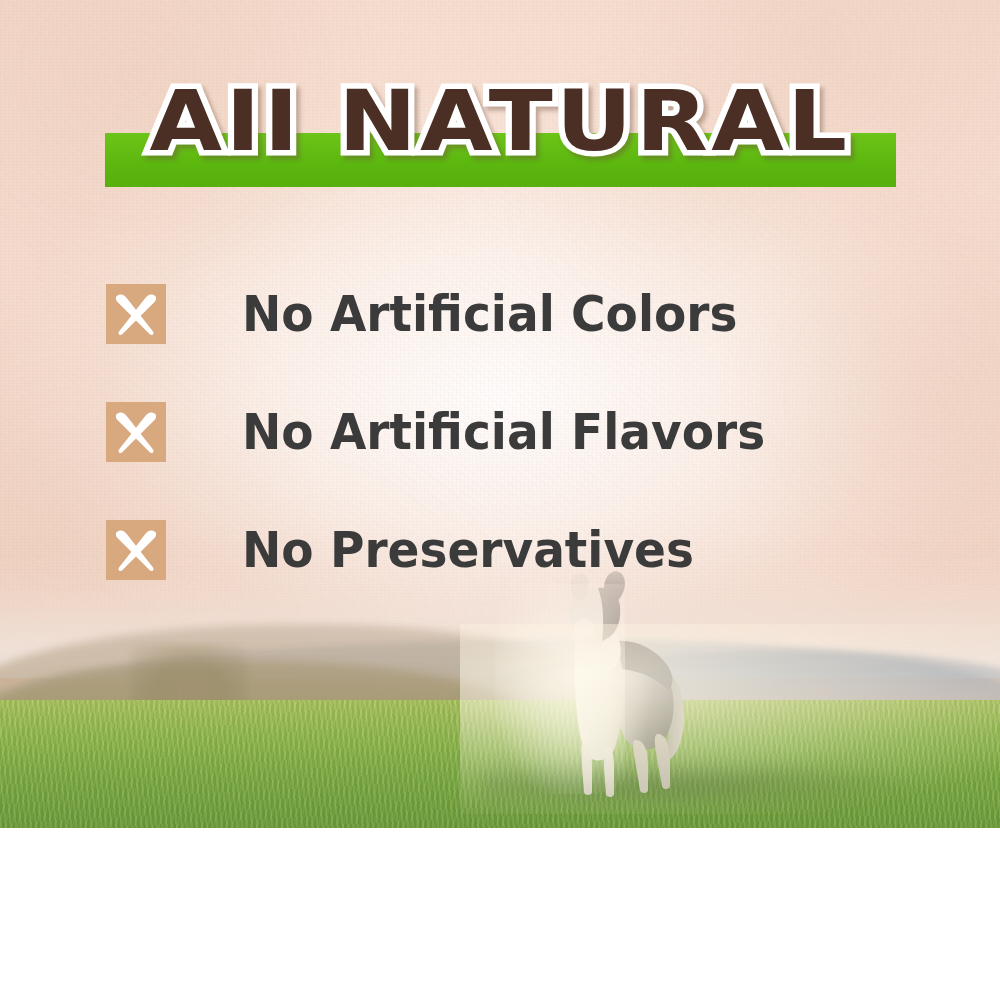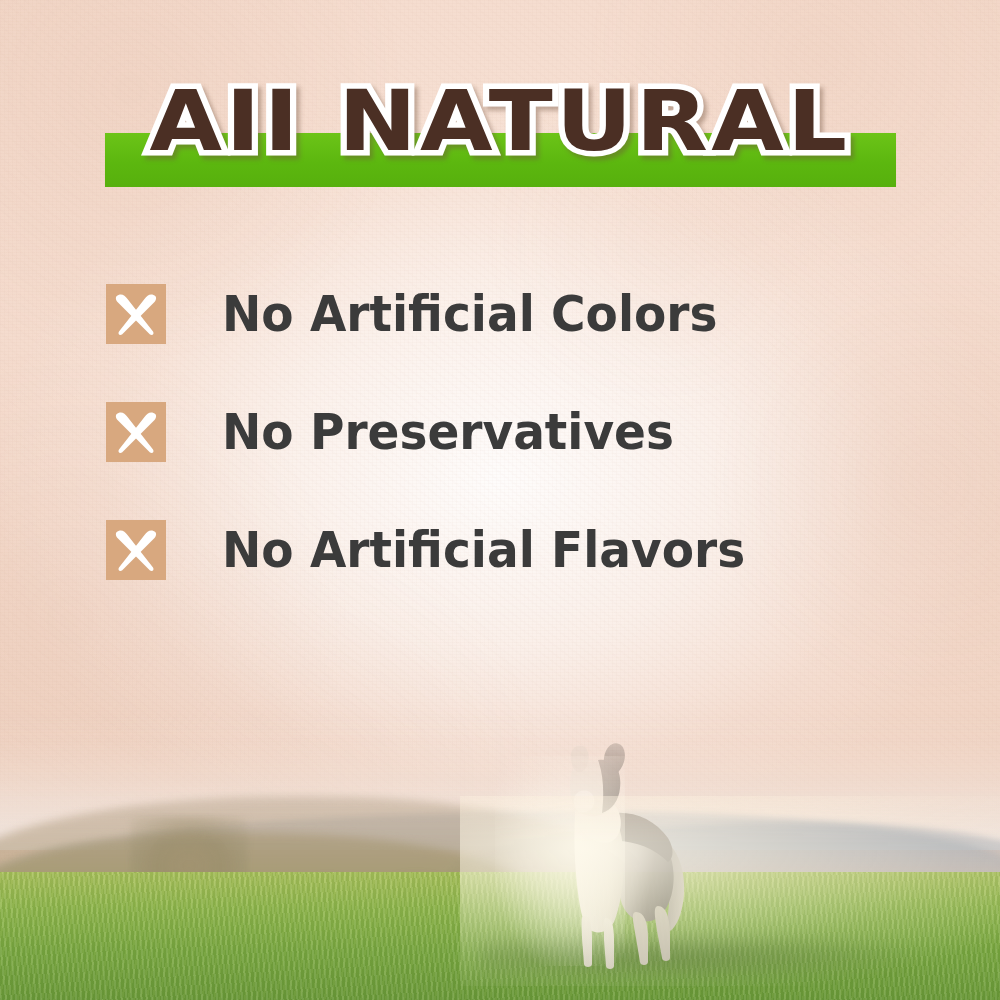--- a/index.html
+++ b/index.html
@@ -7,21 +7,21 @@
     padding: 0;
     background: #ffffff;
   }
   body {
     font-family: "Liberation Sans", sans-serif;
   }
 
   #poster {
     position: relative;
     width: 1000px;
-    height: 1000px;
+    height: 828px;
     overflow: hidden;
     background: #bef264;
   }
 
   
   .paper-base {
     position: absolute;
     inset: 0;
     background:
       radial-gradient(ellipse 60% 45% at 50% 48%,
@@ -307,20 +307,21 @@
   .claims {
     position: absolute;
     left: 106px;
     top: 255px;
     width: 800px;
   }
   .claim-row {
     display: flex;
     align-items: center;
     height: 118px;
+    gap: 20px;
   }
   .xbox {
     flex: 0 0 auto;
     width: 60px;
     height: 60px;
     background: #d8a87f;
     position: relative;
     margin-right: 56px;
   }
   .xbox svg {
@@ -439,28 +440,28 @@
       <div class="claim-label">No Artificial Colors</div>
     </div>
 
     <div class="claim-row">
       <div class="xbox">
         <svg viewBox="0 0 60 60" xmlns="http://www.w3.org/2000/svg">
           <path d="M12.5 11 C16 9.5 19 11.5 21.5 15 L47 47.5 C48.5 49.8 46.5 52 44 50.5 L11.5 18 C9 15 9.5 12 12.5 11 Z" fill="#ffffff"></path>
           <path d="M47.5 11 C50.5 12 51 15 48.5 18 L16 50.5 C13.5 52 11.5 49.8 13 47.5 L38.5 15 C41 11.5 44 9.5 47.5 11 Z" fill="#ffffff"></path>
         </svg>
       </div>
-      <div class="claim-label">No Preservatives</div>
+      <div class="claim-label">No Artificial Flavors</div>
     </div>
 
     <div class="claim-row">
       <div class="xbox">
         <svg viewBox="0 0 60 60" xmlns="http://www.w3.org/2000/svg">
           <path d="M12.5 11 C16 9.5 19 11.5 21.5 15 L47 47.5 C48.5 49.8 46.5 52 44 50.5 L11.5 18 C9 15 9.5 12 12.5 11 Z" fill="#ffffff"></path>
           <path d="M47.5 11 C50.5 12 51 15 48.5 18 L16 50.5 C13.5 52 11.5 49.8 13 47.5 L38.5 15 C41 11.5 44 9.5 47.5 11 Z" fill="#ffffff"></path>
         </svg>
       </div>
-      <div class="claim-label">No Artificial Flavors</div>
+      <div class="claim-label">No Preservatives</div>
     </div>
 
 
   </div>
 </div>
 
 </body></html>

